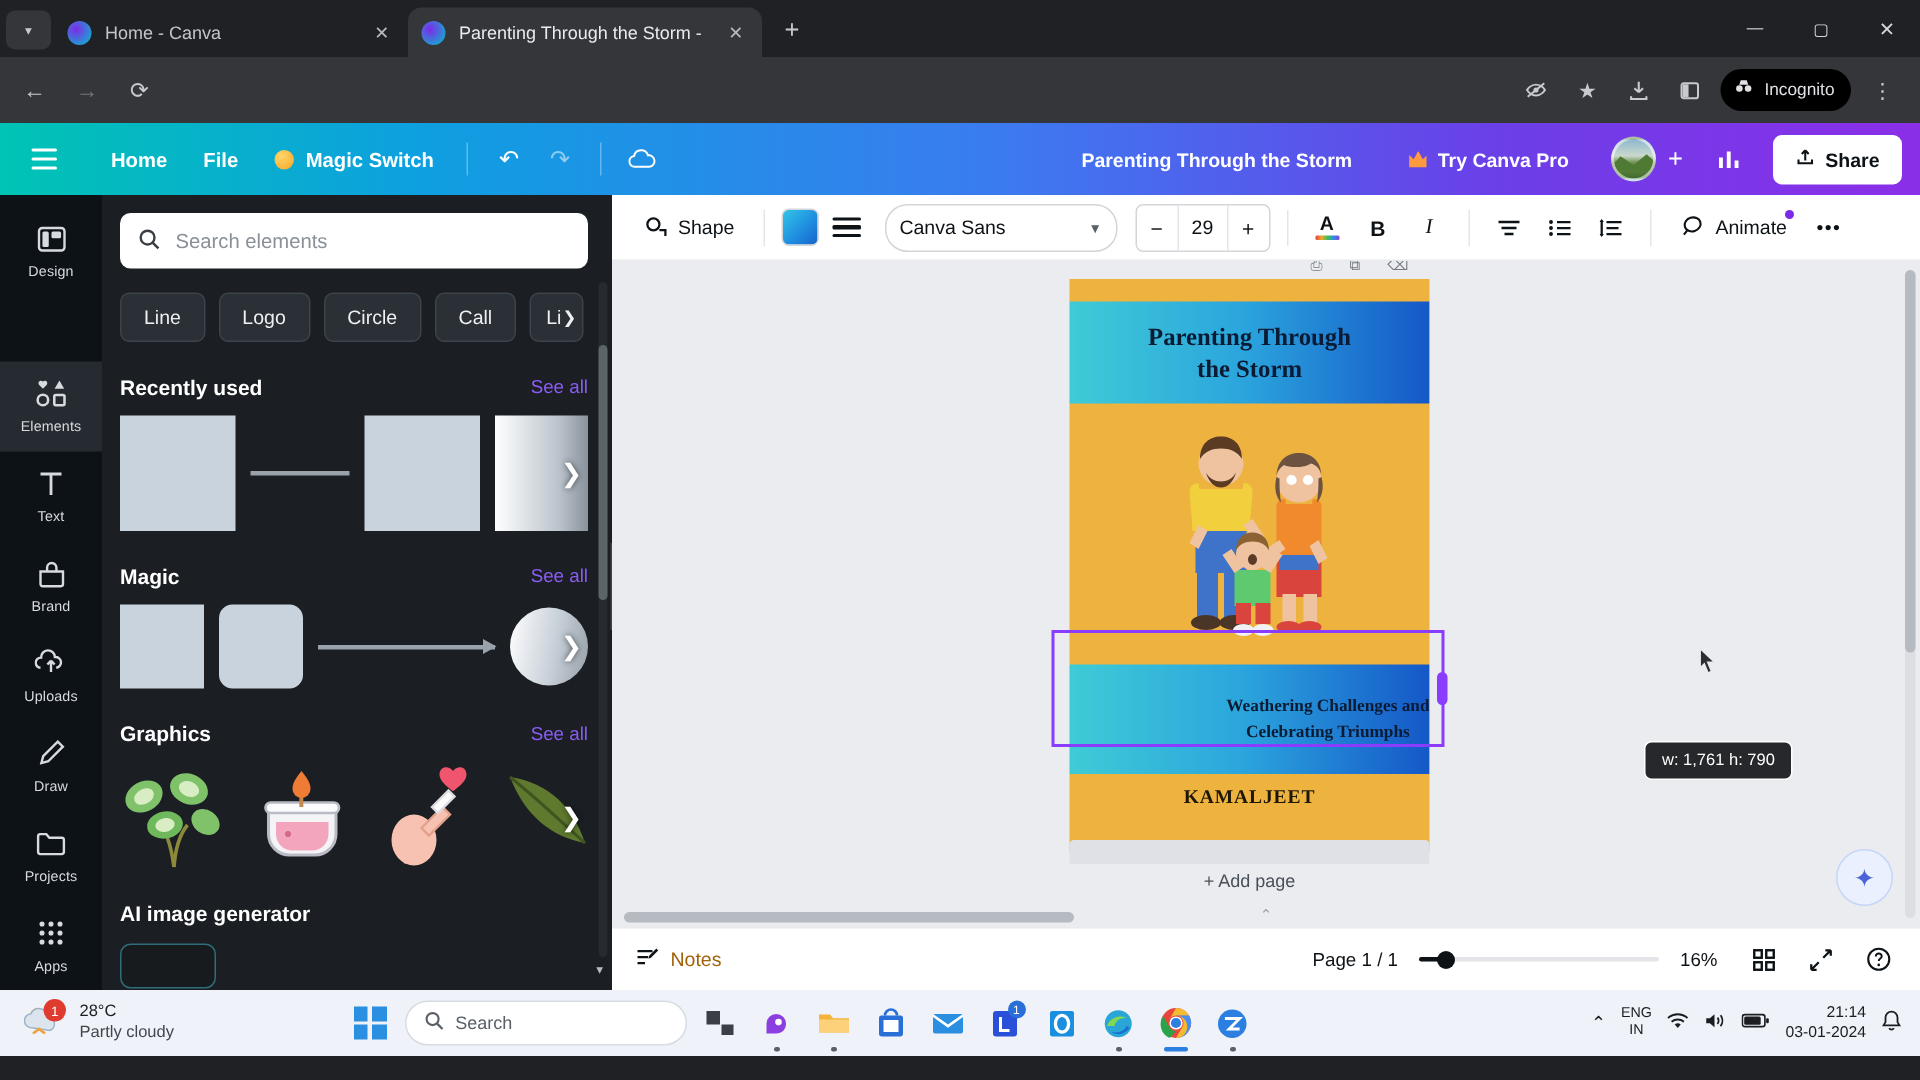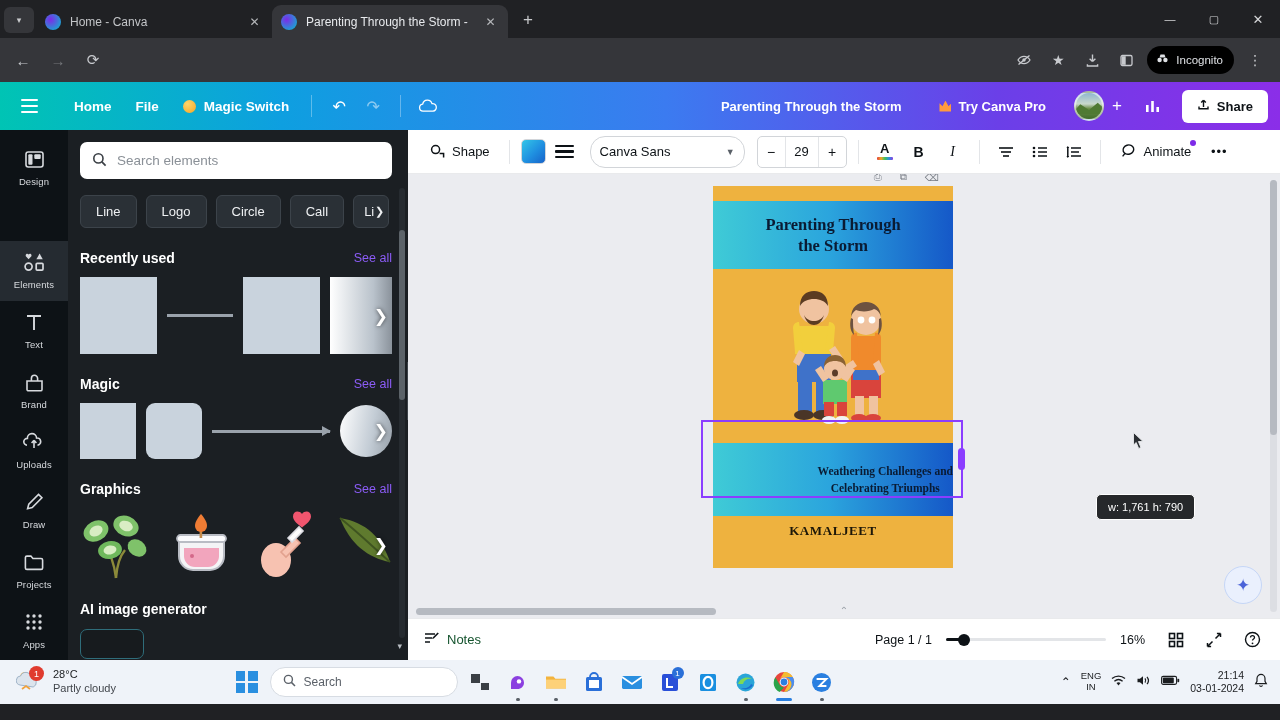--- a/index.html
+++ b/index.html
@@ -386,21 +386,21 @@
   }
   .mouse-cursor {
     position: absolute; left: 725px; top: 258px; width: 11px; height: 17px;
     pointer-events: none;
   }
 
   .status-bar {
     height: 42px; flex: 0 0 42px; background: #fff; display: flex;
     align-items: center; padding: 0 16px; border-top: 1px solid #e9eaec;
   }
-  .notes-btn { display: flex; align-items: center; font-size: 13px; color: #14532d; }
+  .notes-btn { display: flex; align-items: center; font-size: 13px; color: #a16207; }
   .notes-btn .ico { margin-right: 8px; font-size: 13px; }
   .status-right { margin-left: auto; display: flex; align-items: center; gap: 14px; }
   .page-count { font-size: 12.5px; color: #0d1216; }
   .zoom-slider { width: 160px; height: 14px; position: relative; display: flex; align-items: center; }
   .zoom-track { width: 100%; height: 3px; background: #e3e5e8; border-radius: 2px; }
   .zoom-fill { position: absolute; left: 0; width: 18px; height: 3px; background: #0d1216; border-radius: 2px; }
   .zoom-knob {
     position: absolute; left: 12px; width: 12px; height: 12px;
     border-radius: 50%; background: #0d1216;
   }
@@ -932,20 +932,24 @@
             <div class="cover-author">KAMALJEET</div>
           </div>
 
           <div class="sel-box">
             <span class="sel-handle"></span>
           </div>
         </div>
 
         <div class="size-tooltip">w: 1,761 h: 790</div>
 
+        <div class="add-page">
+          <div class="add-page-bar"></div>
+          <span>+ Add page</span>
+        </div>
 
         <div class="mouse-cursor">
           <svg width="11" height="17" viewBox="0 0 11 17">
               <path d="M0.5 0.5l9.5 9h-4.6l2.5 6-2.2 1-2.5-6-2.7 2.6z" fill="#2b2f33" stroke="#e8eaec" stroke-width="0.9"></path>
             </svg>
         </div>
 
         <div class="ai-fab">✦</div>
         <div class="canvas-scroll-track"></div>
         <div class="canvas-scroll-thumb"></div>

